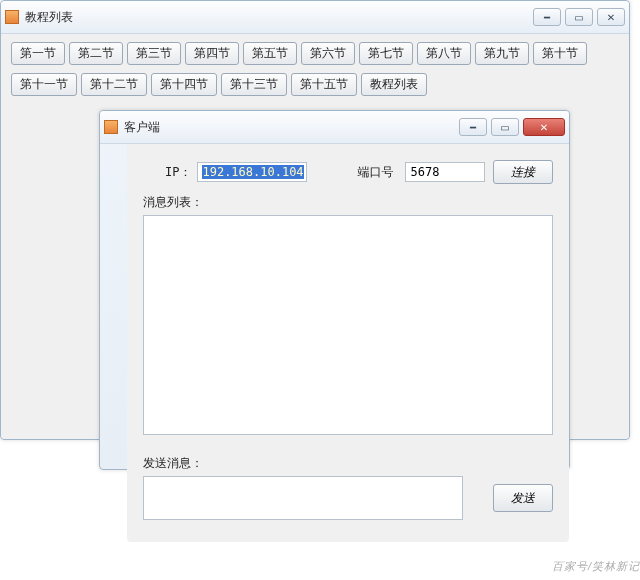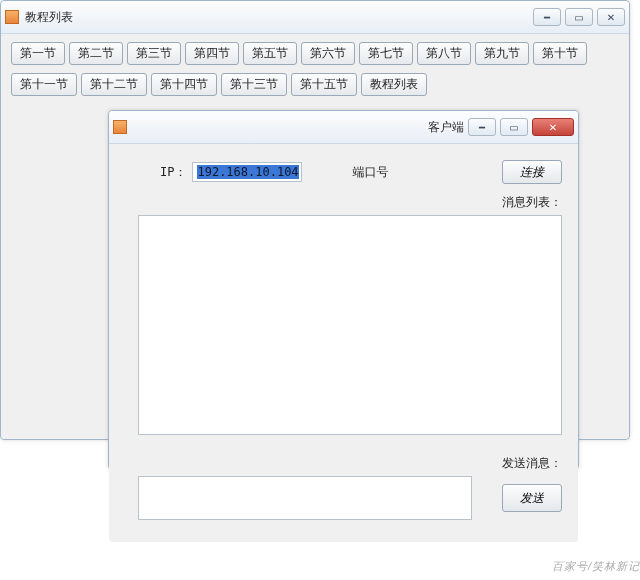--- a/index.html
+++ b/index.html
@@ -109,21 +109,21 @@
   .textbox {
     border:1px solid #b7c2cd;
     background:#fff;
     height:20px;
     padding: 2px 4px;
     font-family:"SimSun","NSimSun",monospace;
     font-size:12px;
   }
   .textbox.ip { width:110px; }
   .ipsel {
-    background:#3a77d6; color:#0f172a;
+    background:#3a77d6; color:#fef9c3;
     display:inline-block;
   }
   .multiline {
     border:1px solid #b7c2cd;
     background:#fff;
     width:100%;
     font-size:12px;
     padding:4px;
     resize:none;
   }
@@ -198,38 +198,41 @@
         <div class="btn">
           <span>第十五节</span>
         </div>
         <div class="btn">
           <span>教程列表</span>
         </div>
       </div>
   </div>
 </div>
 
-<div class="window" style="left:108px; top:110px; width:471px; height:360px;text-align:right;">
+<div class="window" style="left:99px; top:110px; width:471px; height:360px;">
   <div class="titlebar">
     <span class="appicon"></span>
     <span class="title">客户端</span>
     <div class="winbtns">
       <div class="winbtn">━</div>
       <div class="winbtn">▭</div>
       <div class="winbtn close">✕</div>
     </div>
   </div>
-  <div class="client-area" style="padding:16px 16px 12px 29px;">
+  <div class="client-area" style="padding:16px 16px 12px 16px;margin-left:27px;">
 
     <div class="row">
       <span class="lbl" style="margin-left:22px;font-family:SimSun,monospace;">IP：</span>
       <div class="textbox ip">
         <span class="ipsel">192.168.10.104</span>
       </div>
       <span class="lbl" style="margin-left:50px;">端口号</span>
+      <div class="textbox" style="width:80px;margin-left:6px;">
+        <span>5678</span>
+      </div>
       <div style="flex:1"></div>
       <div class="action-btn">
         <span>连接</span>
       </div>
     </div>
 
     <div class="lbl" style="margin:8px 0 4px 0;">消息列表：</div>
     <div class="multiline" style="height:220px;"></div>
 
     <div class="lbl" style="margin:20px 0 4px 0;">发送消息：</div>

